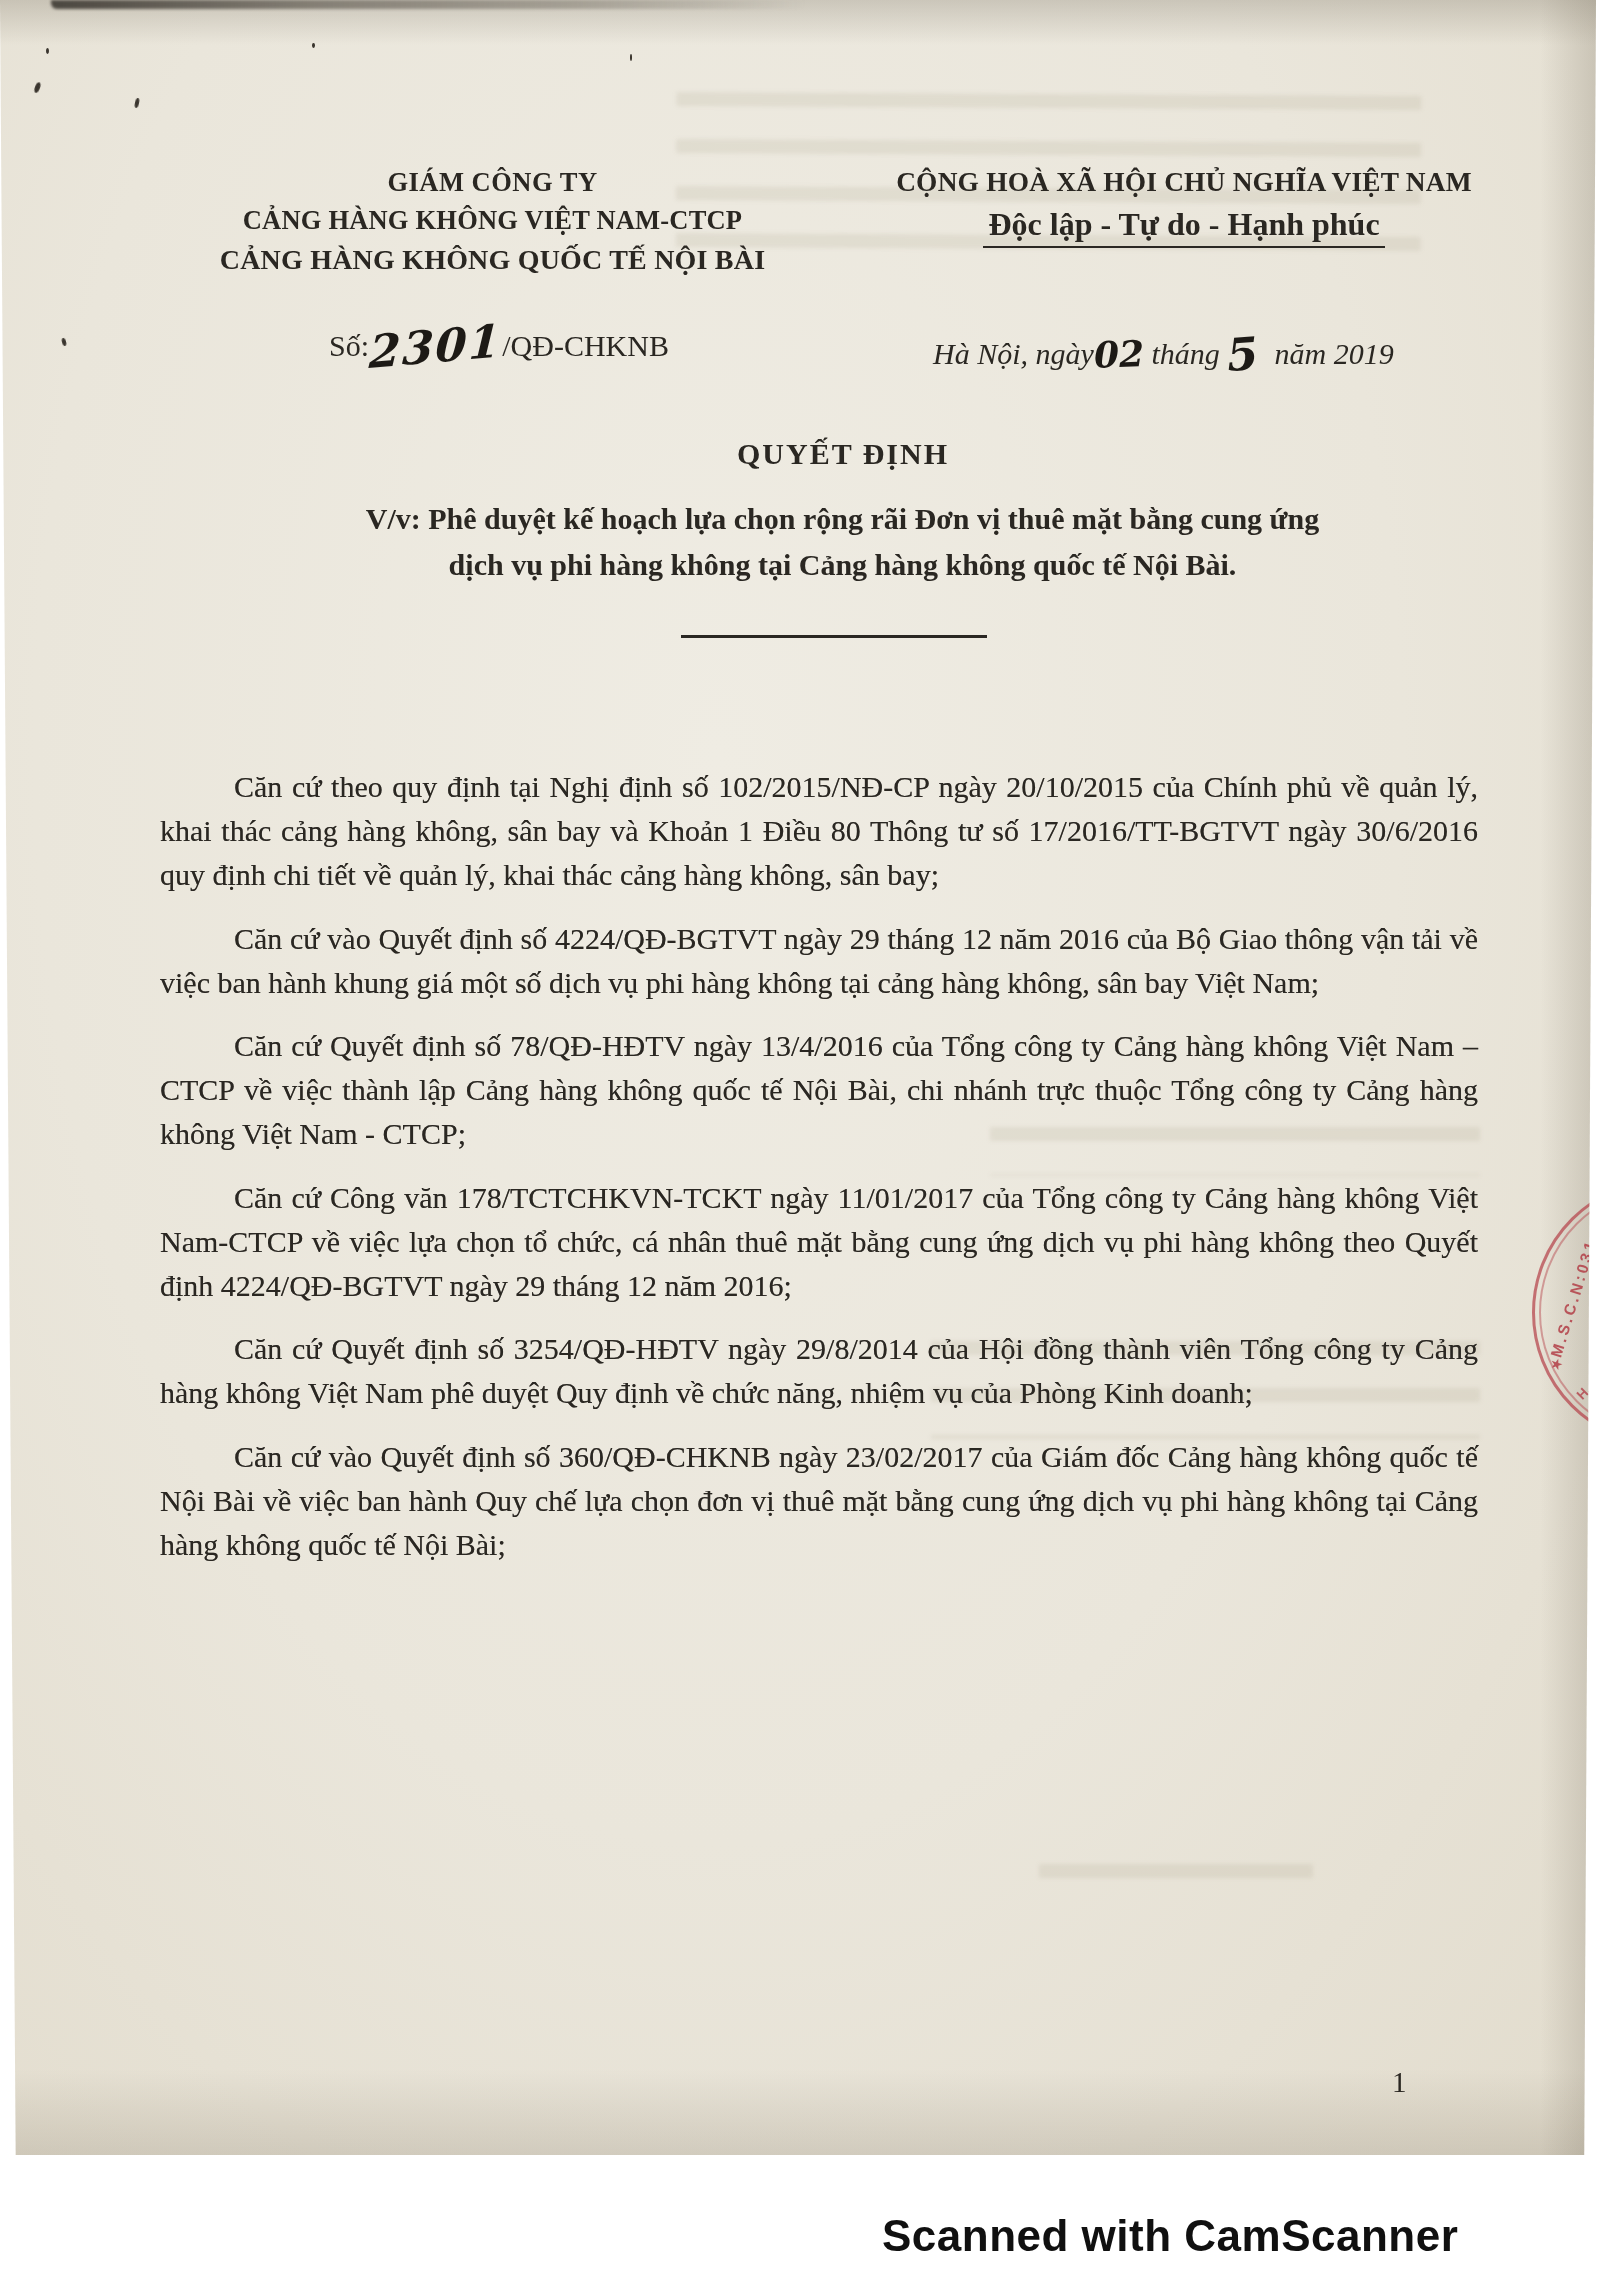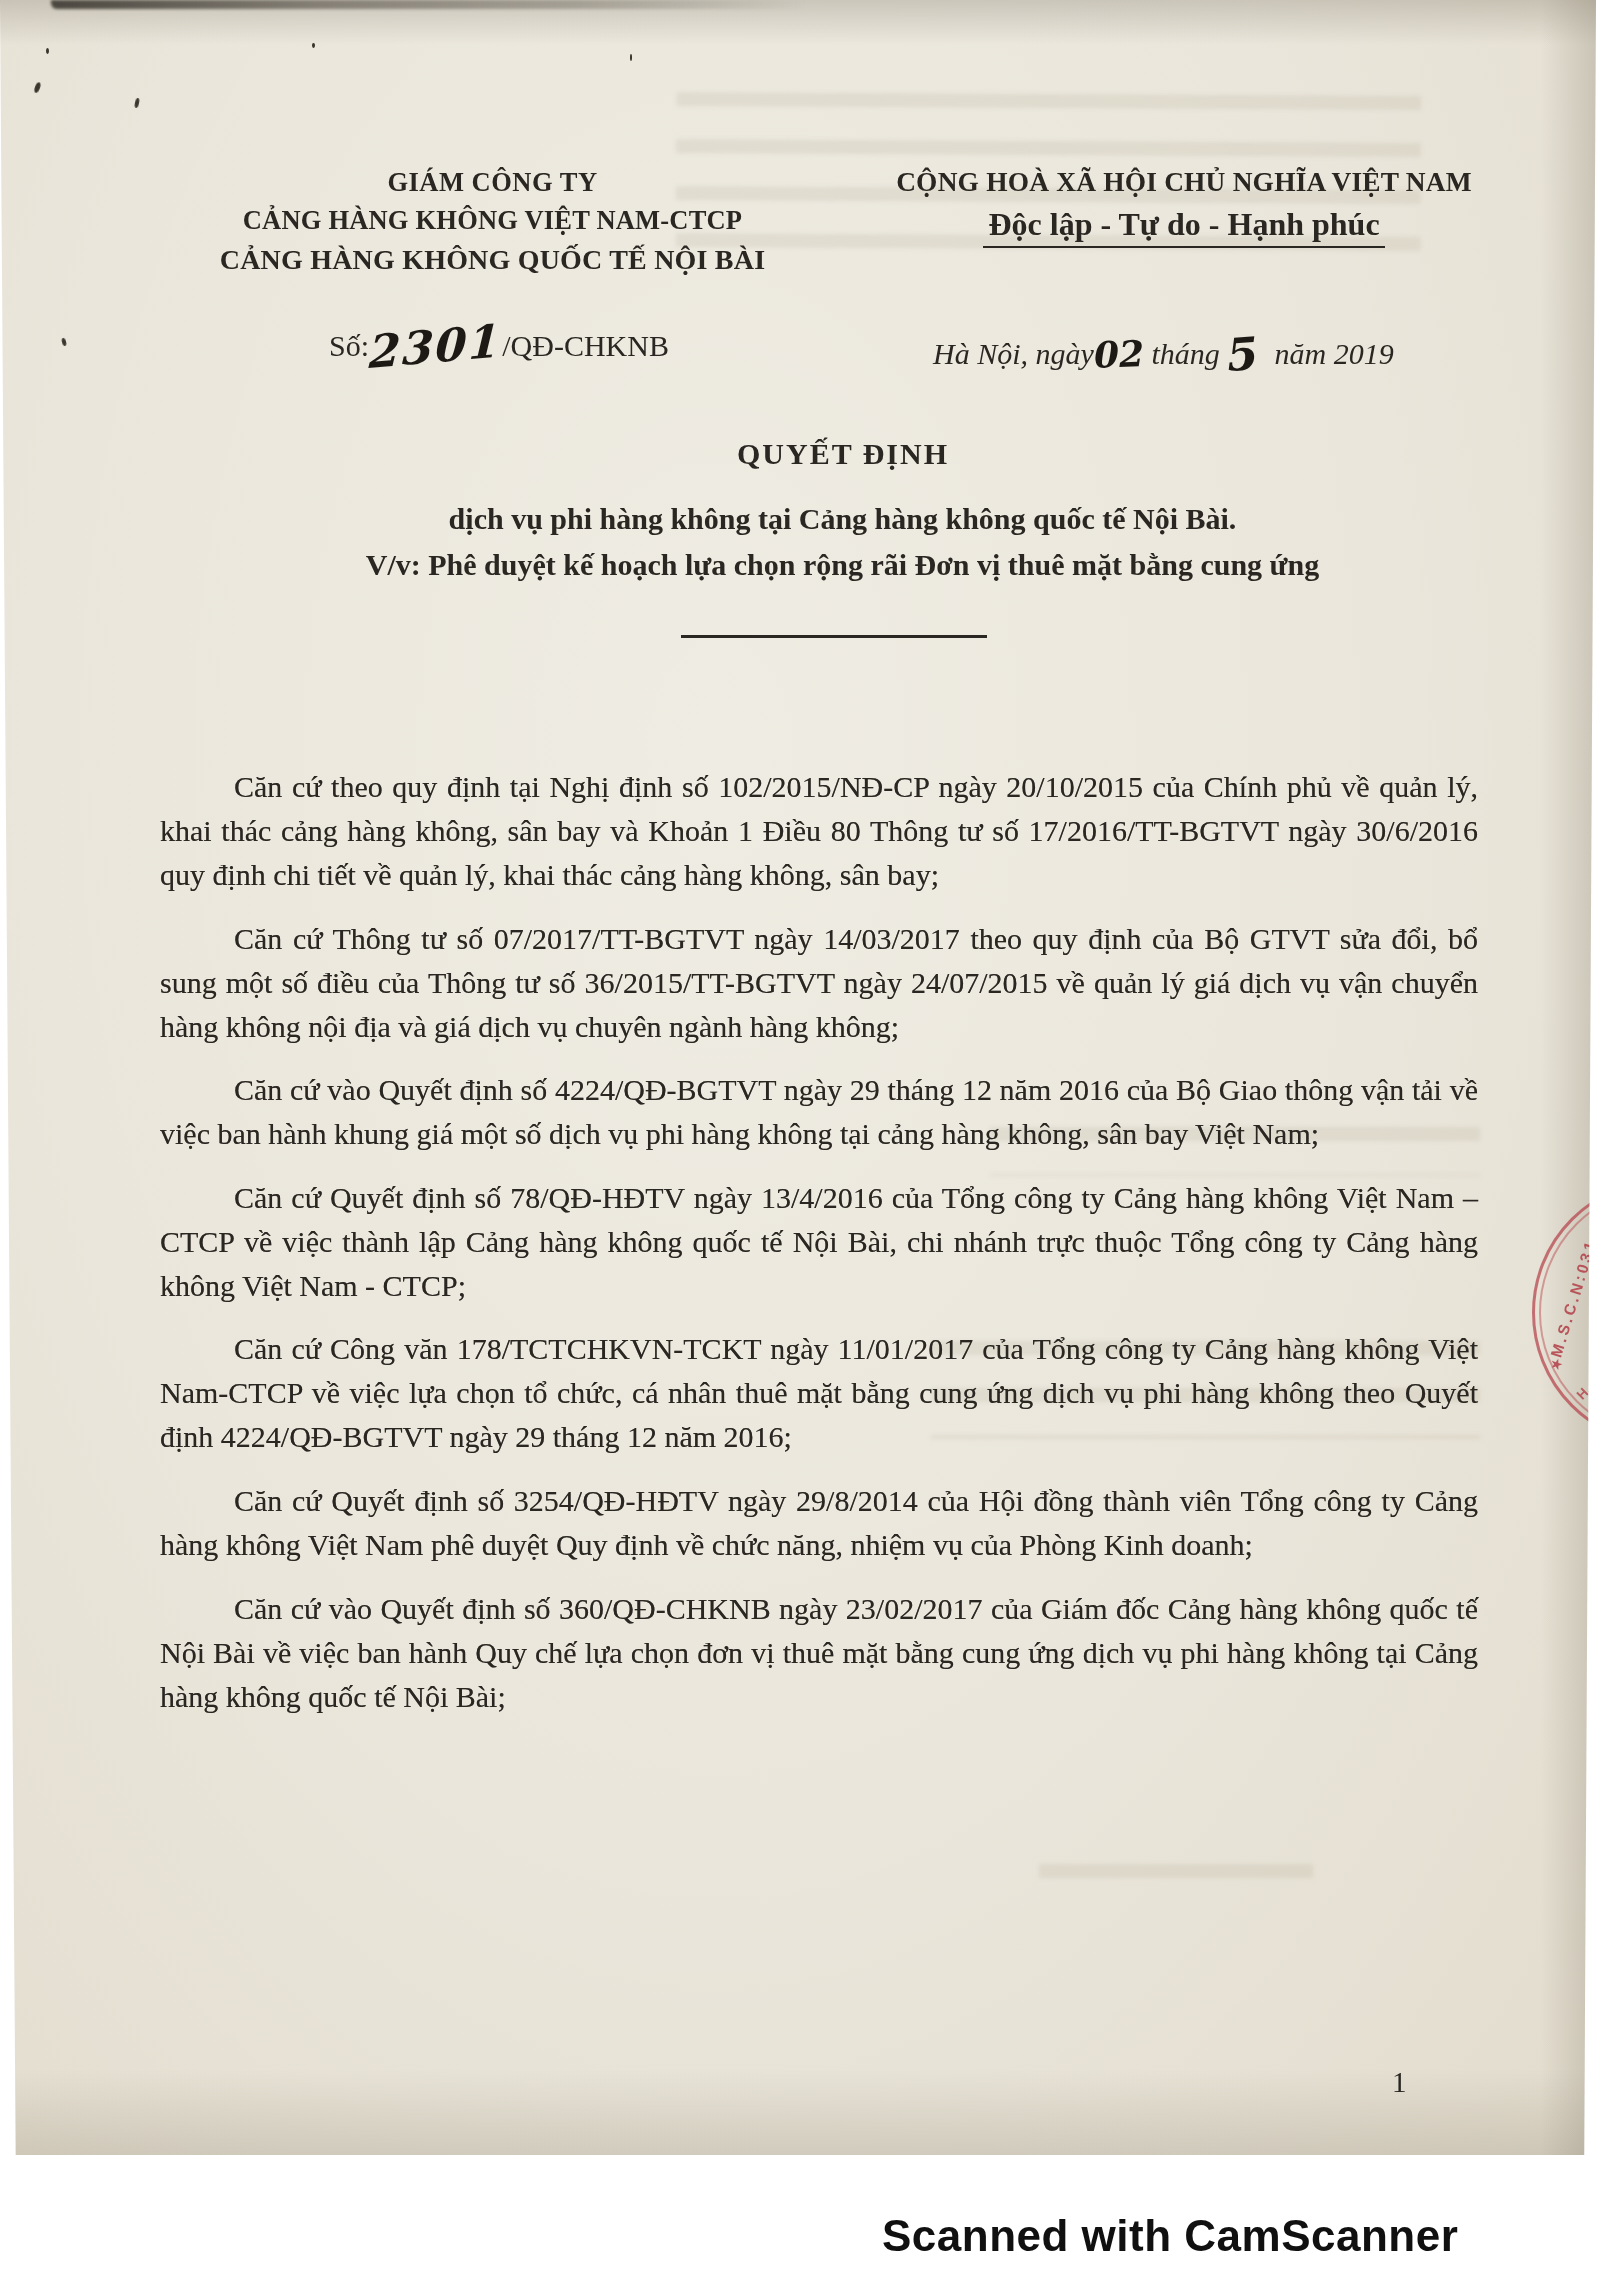--- a/index.html
+++ b/index.html
@@ -103,29 +103,28 @@
     <div class="l1">CỘNG HOÀ XÃ HỘI CHỦ NGHĨA VIỆT NAM</div>
     <div class="l2">Độc lập - Tự do - Hạnh phúc</div>
   </div>
 
   <div class="ref-line"><span>Số:</span><span class="hand hand-num">2301</span><span>/QĐ-CHKNB</span></div>
 
   <div class="date-line"><span>Hà Nội, ngày</span><span class="hand hand-day">02</span>&nbsp;<span>tháng</span>&nbsp;<span class="hand hand-month">5</span>&nbsp;&nbsp;<span>năm 2019</span></div>
 
   <div class="doc-title">QUYẾT ĐỊNH</div>
   <div class="doc-subject">
+    <div>V/v: Phê duyệt kế hoạch lựa chọn rộng rãi Đơn vị thuê mặt bằng cung ứng</div>
     <div>dịch vụ phi hàng không tại Cảng hàng không quốc tế Nội Bài.</div>
-    <div>V/v: Phê duyệt kế hoạch lựa chọn rộng rãi Đơn vị thuê mặt bằng cung ứng</div>
   </div>
   <div class="title-divider"></div>
 
 
   <div class="body-text">
     <p>Căn cứ theo quy định tại Nghị định số 102/2015/NĐ-CP ngày 20/10/2015 của Chính phủ về quản lý, khai thác cảng hàng không, sân bay và Khoản 1 Điều 80 Thông tư số 17/2016/TT-BGTVT ngày 30/6/2016 quy định chi tiết về quản lý, khai thác cảng hàng không, sân bay;</p>
-    <p>Căn cứ Thông tư số 07/2017/TT-BGTVT ngày 14/03/2017 theo quy định của Bộ GTVT sửa đổi, bổ sung một số điều của Thông tư số 36/2015/TT-BGTVT ngày 24/07/2015 về quản lý giá dịch vụ vận chuyển hàng không nội địa và giá dịch vụ chuyên ngành hàng không;</p>
     <p>Căn cứ vào Quyết định số 4224/QĐ-BGTVT ngày 29 tháng 12 năm 2016 của Bộ Giao thông vận tải về việc ban hành khung giá một số dịch vụ phi hàng không tại cảng hàng không, sân bay Việt Nam;</p>
     <p>Căn cứ Quyết định số 78/QĐ-HĐTV ngày 13/4/2016 của Tổng công ty Cảng hàng không Việt Nam – CTCP về việc thành lập Cảng hàng không quốc tế Nội Bài, chi nhánh trực thuộc Tổng công ty Cảng hàng không Việt Nam - CTCP;</p>
     <p>Căn cứ Công văn 178/TCTCHKVN-TCKT ngày 11/01/2017 của Tổng công ty Cảng hàng không Việt Nam-CTCP về việc lựa chọn tổ chức, cá nhân thuê mặt bằng cung ứng dịch vụ phi hàng không theo Quyết định 4224/QĐ-BGTVT ngày 29 tháng 12 năm 2016;</p>
     <p>Căn cứ Quyết định số 3254/QĐ-HĐTV ngày 29/8/2014 của Hội đồng thành viên Tổng công ty Cảng hàng không Việt Nam phê duyệt Quy định về chức năng, nhiệm vụ của Phòng Kinh doanh;</p>
     <p>Căn cứ vào Quyết định số 360/QĐ-CHKNB ngày 23/02/2017 của Giám đốc Cảng hàng không quốc tế Nội Bài về việc ban hành Quy chế lựa chọn đơn vị thuê mặt bằng cung ứng dịch vụ phi hàng không tại Cảng hàng không quốc tế Nội Bài;</p>
   </div>
 
   <div class="page-number">1</div>
 
   <div class="stamp">

